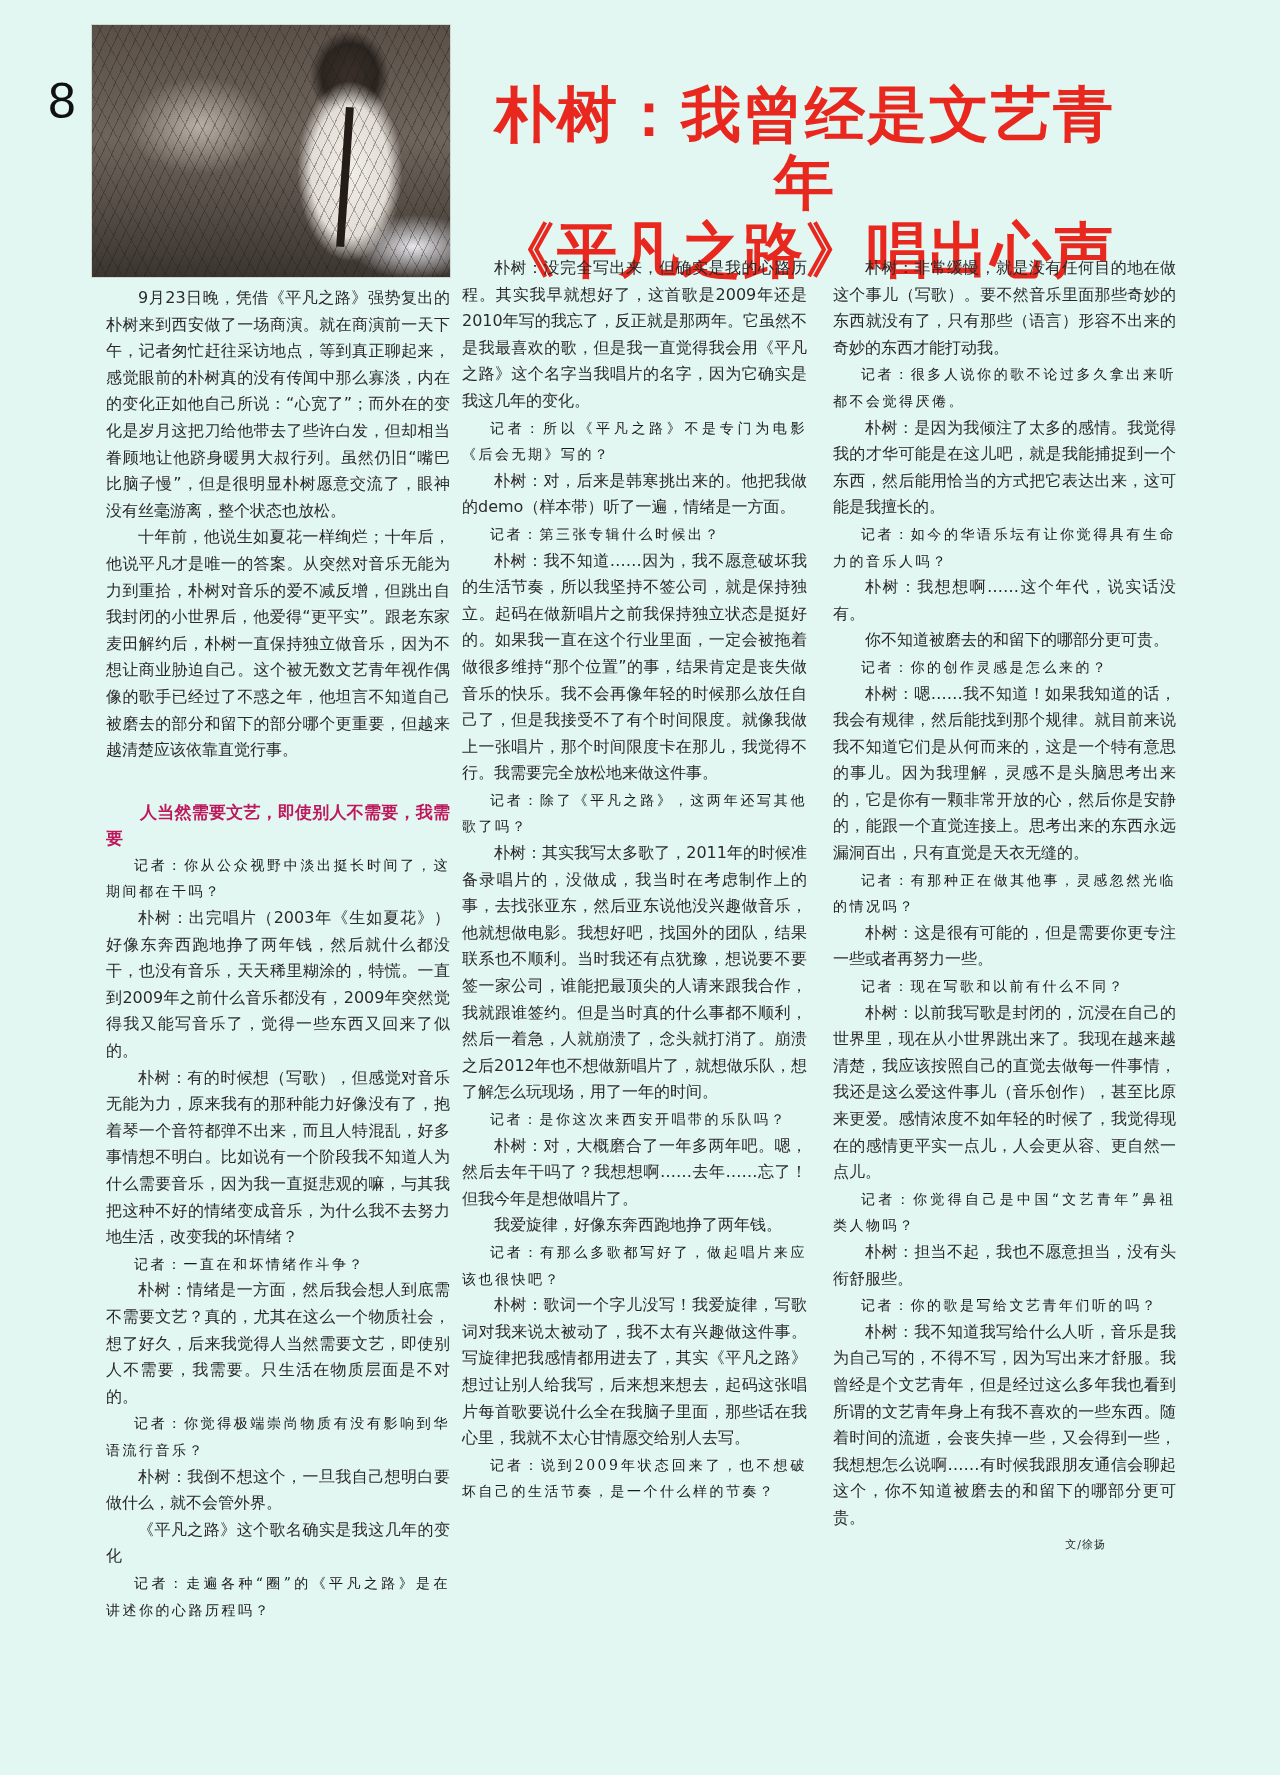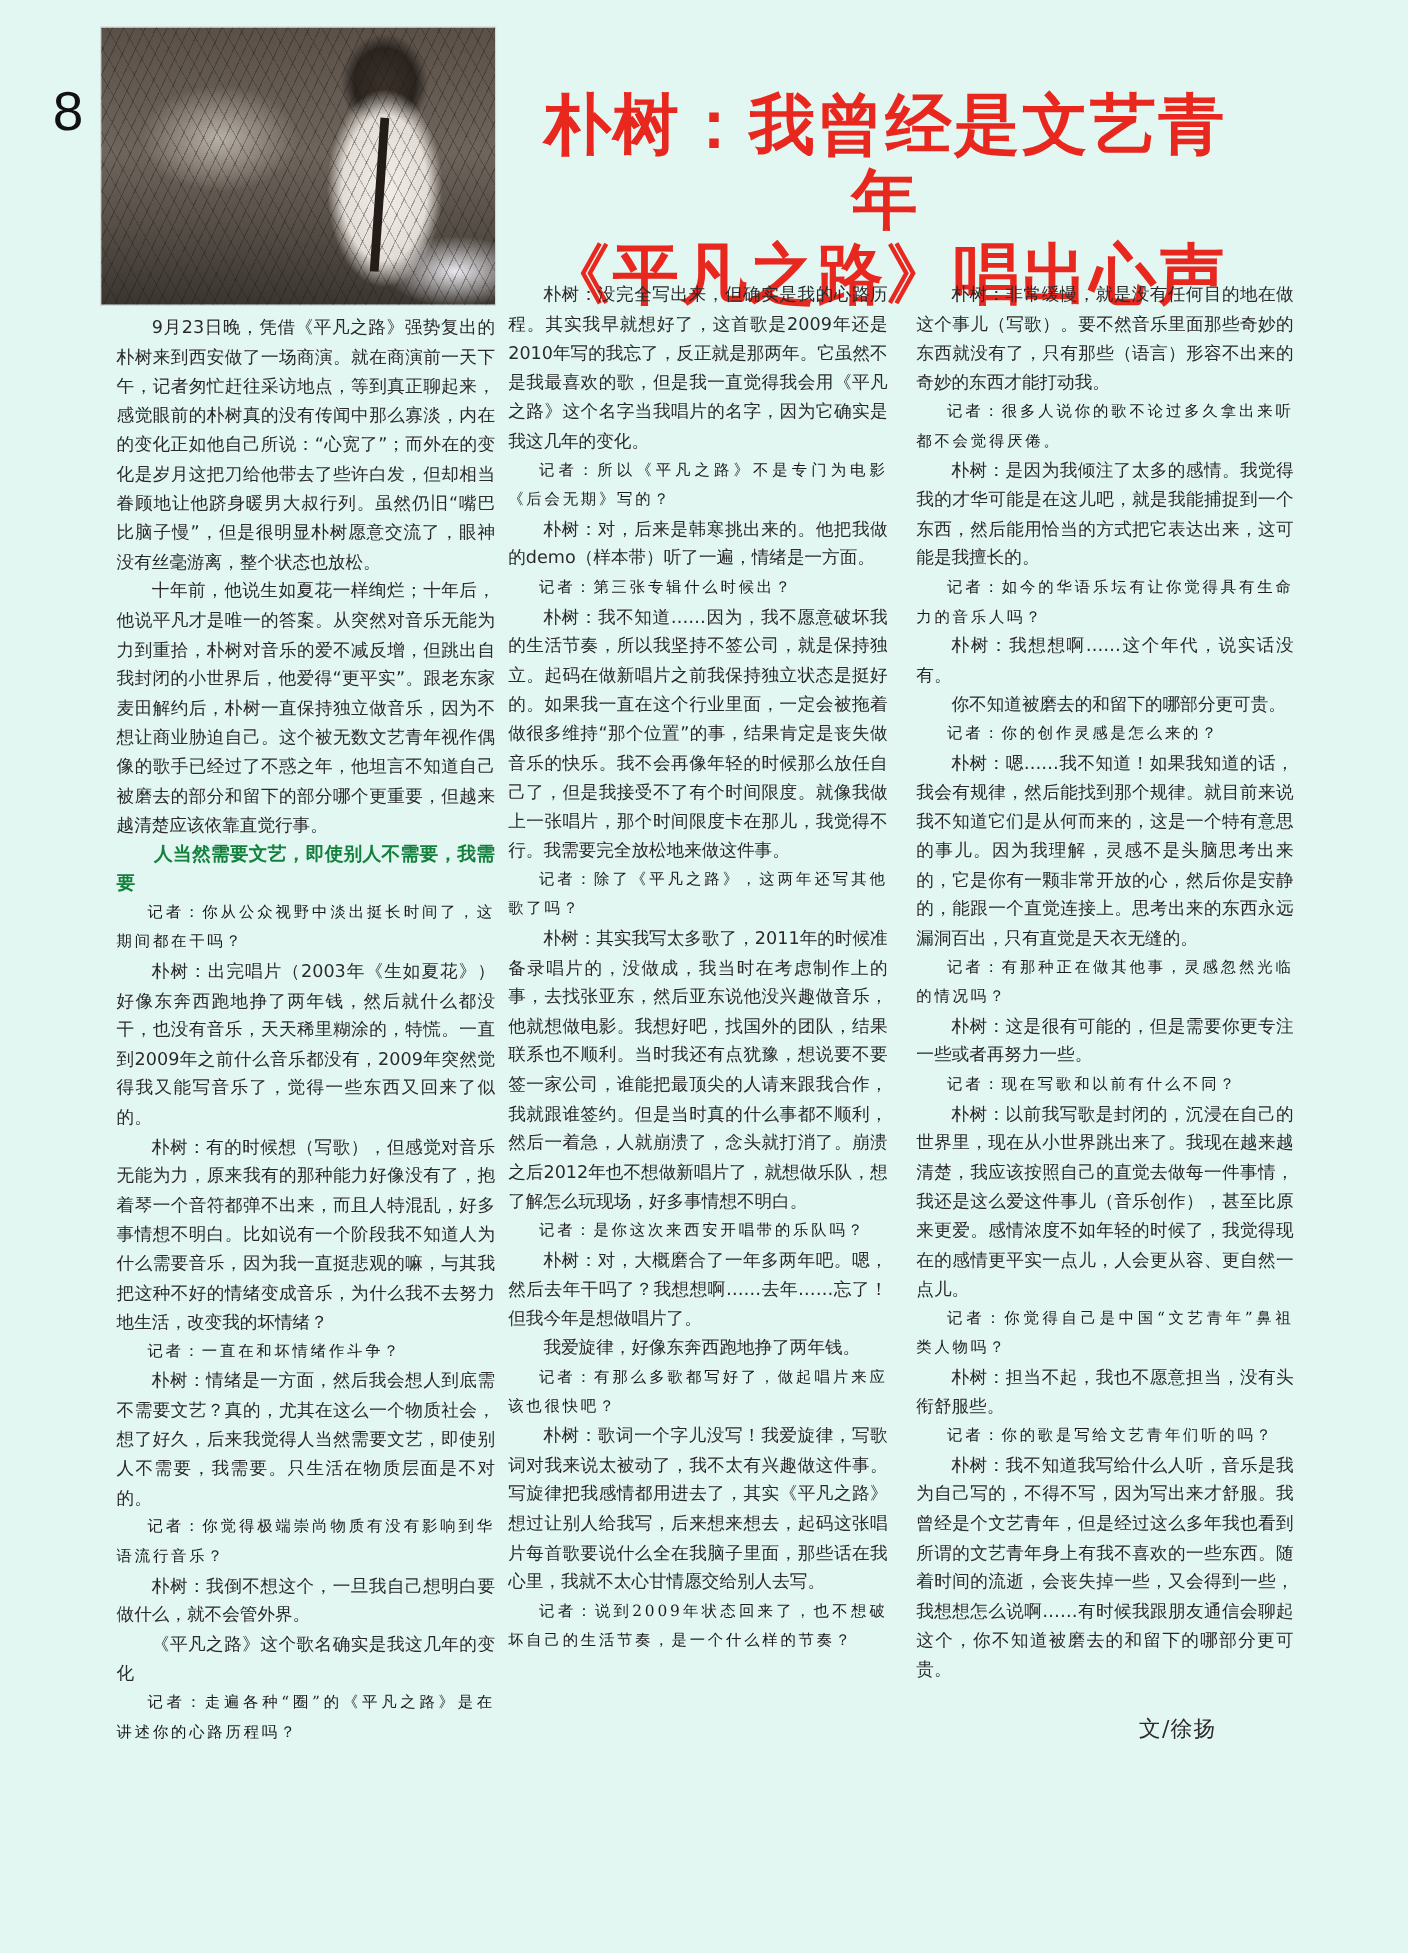--- a/index.html
+++ b/index.html
@@ -44,24 +44,24 @@
   .col {
     position: absolute; top: 0;
     font-size: 16px; line-height: 26.6px; color: #2a2a2a;
     text-align: justify;
   }
   .col p { margin: 0; text-indent: 2em; }
   .col p.q {
     font-family: "DejaVu Serif", "Liberation Serif", serif;
     font-weight: normal; font-size: 14px; letter-spacing: 2.5px; color: #1a1a1a;
   }
-  .col p.sub { font-weight: bold; font-size: 17px; color: #15803d; }
+  .col p.sub { font-weight: bold; font-size: 17px; color: #be185d; margin-top: 35px; }
   .col p.byline {
-    text-indent: 0; text-align: right; padding-right: 70px; margin-top: 26px;
-    font-family: "DejaVu Serif", serif; font-size: 20px; letter-spacing: 1px;
+    text-indent: 0; text-align: right; padding-right: 70px; 
+    font-family: "DejaVu Serif", serif; font-size: 11px; letter-spacing: 1px;
   }
   #col1 { left: 106px; top: 285px; width: 344px; }
   #col2 { left: 462px; top: 255px; width: 345px; }
   #col3 { left: 833px; top: 255px; width: 343px; }
 </style>
 </head>
 <body>
 
 <div class="page-number">8</div>
 
@@ -89,21 +89,21 @@
     <p>《平凡之路》这个歌名确实是我这几年的变化</p>
     <p class="q">记者：走遍各种“圈”的《平凡之路》是在讲述你的心路历程吗？</p>
   </div>
 <div class="col" id="col2">
     <p>朴树：没完全写出来，但确实是我的心路历程。其实我早就想好了，这首歌是2009年还是2010年写的我忘了，反正就是那两年。它虽然不是我最喜欢的歌，但是我一直觉得我会用《平凡之路》这个名字当我唱片的名字，因为它确实是我这几年的变化。</p>
     <p class="q">记者：所以《平凡之路》不是专门为电影《后会无期》写的？</p>
     <p>朴树：对，后来是韩寒挑出来的。他把我做的demo（样本带）听了一遍，情绪是一方面。</p>
     <p class="q">记者：第三张专辑什么时候出？</p>
     <p>朴树：我不知道……因为，我不愿意破坏我的生活节奏，所以我坚持不签公司，就是保持独立。起码在做新唱片之前我保持独立状态是挺好的。如果我一直在这个行业里面，一定会被拖着做很多维持“那个位置”的事，结果肯定是丧失做音乐的快乐。我不会再像年轻的时候那么放任自己了，但是我接受不了有个时间限度。就像我做上一张唱片，那个时间限度卡在那儿，我觉得不行。我需要完全放松地来做这件事。</p>
     <p class="q">记者：除了《平凡之路》，这两年还写其他歌了吗？</p>
-    <p>朴树：其实我写太多歌了，2011年的时候准备录唱片的，没做成，我当时在考虑制作上的事，去找张亚东，然后亚东说他没兴趣做音乐，他就想做电影。我想好吧，找国外的团队，结果联系也不顺利。当时我还有点犹豫，想说要不要签一家公司，谁能把最顶尖的人请来跟我合作，我就跟谁签约。但是当时真的什么事都不顺利，然后一着急，人就崩溃了，念头就打消了。崩溃之后2012年也不想做新唱片了，就想做乐队，想了解怎么玩现场，好多事情想不明白。</p>
+    <p>朴树：其实我写太多歌了，2011年的时候准备录唱片的，没做成，我当时在考虑制作上的事，去找张亚东，然后亚东说他没兴趣做音乐，他就想做电影。我想好吧，找国外的团队，结果联系也不顺利。当时我还有点犹豫，想说要不要签一家公司，谁能把最顶尖的人请来跟我合作，我就跟谁签约。但是当时真的什么事都不顺利，然后一着急，人就崩溃了，念头就打消了。崩溃之后2012年也不想做新唱片了，就想做乐队，想了解怎么玩现场，用了一年的时间。</p>
     <p class="q">记者：是你这次来西安开唱带的乐队吗？</p>
     <p>朴树：对，大概磨合了一年多两年吧。嗯，然后去年干吗了？我想想啊……去年……忘了！但我今年是想做唱片了。</p>
     <p>我爱旋律，好像东奔西跑地挣了两年钱。</p>
     <p class="q">记者：有那么多歌都写好了，做起唱片来应该也很快吧？</p>
     <p>朴树：歌词一个字儿没写！我爱旋律，写歌词对我来说太被动了，我不太有兴趣做这件事。写旋律把我感情都用进去了，其实《平凡之路》想过让别人给我写，后来想来想去，起码这张唱片每首歌要说什么全在我脑子里面，那些话在我心里，我就不太心甘情愿交给别人去写。</p>
     <p class="q">记者：说到2009年状态回来了，也不想破坏自己的生活节奏，是一个什么样的节奏？</p>
   </div>
 <div class="col" id="col3">
     <p>朴树：非常缓慢，就是没有任何目的地在做这个事儿（写歌）。要不然音乐里面那些奇妙的东西就没有了，只有那些（语言）形容不出来的奇妙的东西才能打动我。</p>
     <p class="q">记者：很多人说你的歌不论过多久拿出来听都不会觉得厌倦。</p>

